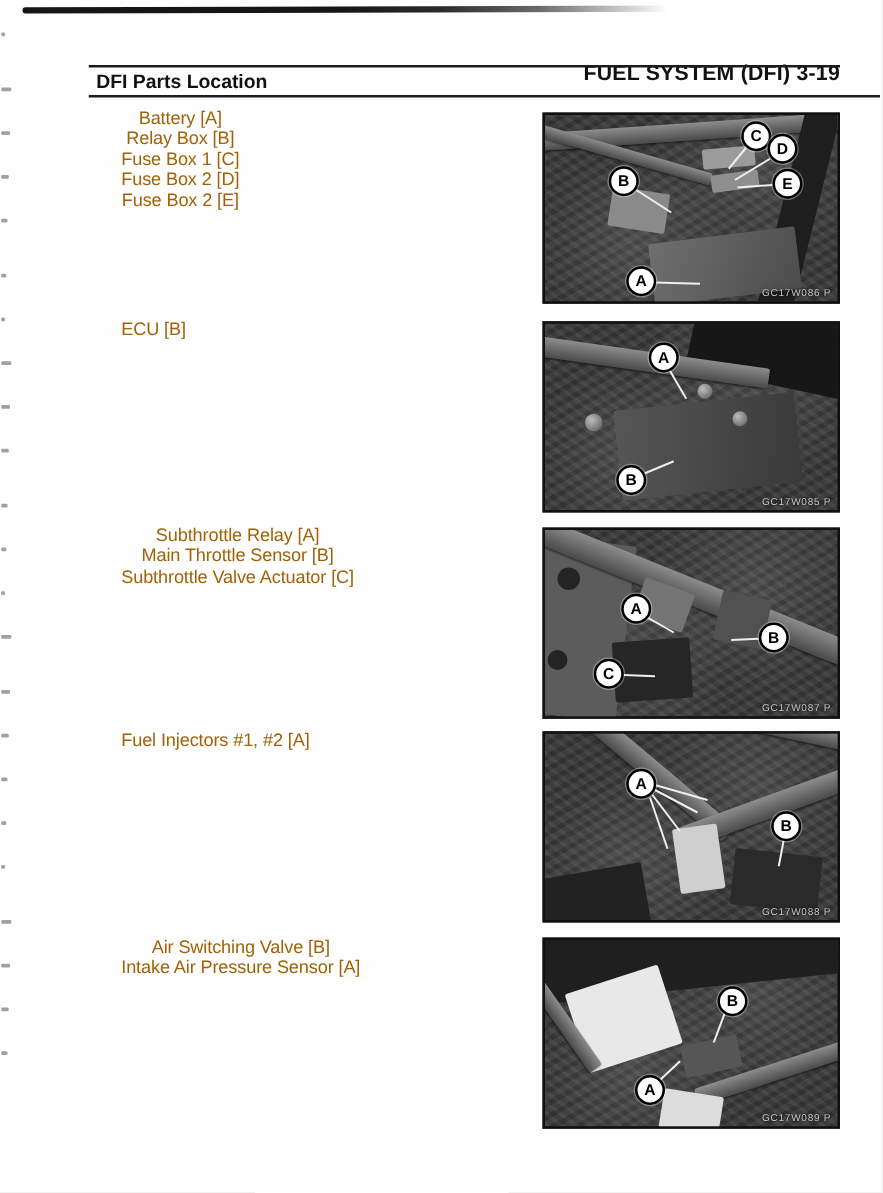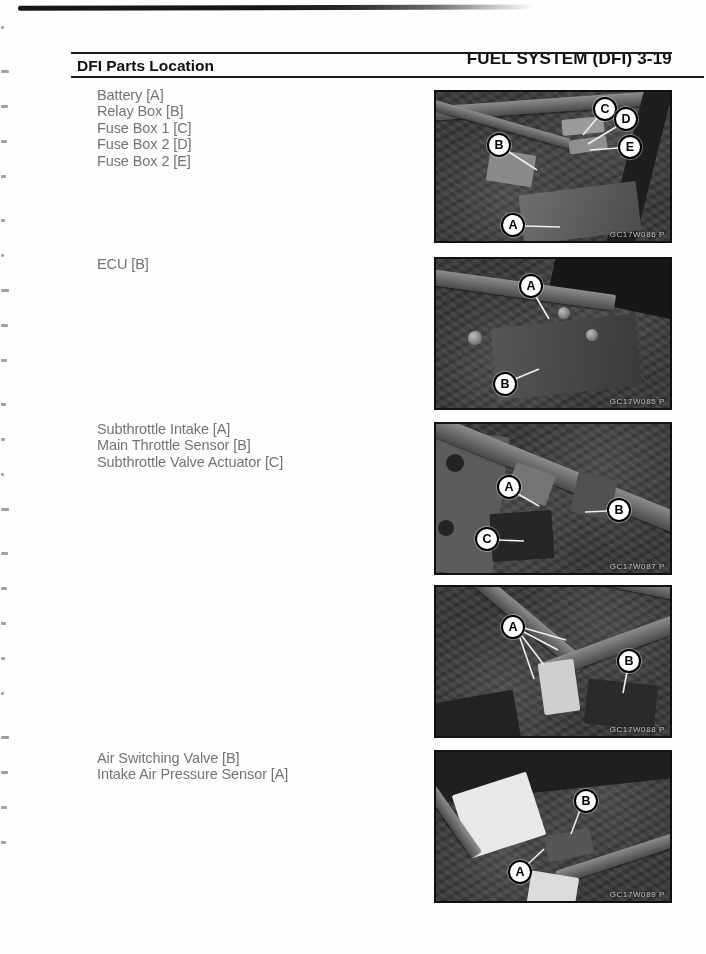--- a/index.html
+++ b/index.html
@@ -18,21 +18,21 @@
     position:absolute;left:1px;height:3px;background:#6d6d6d;opacity:.65;border-radius:1px;
   }
   
   .hdr-right{
     position:absolute;top:30px;right:34px;font-size:17px;font-weight:bold;letter-spacing:.2px;margin-top:19px;
   }
   .rule1{position:absolute;top:52px;left:71px;width:601px;height:2px;background:#1c1c1c;}
   .sec-title{position:absolute;top:57px;left:77px;font-size:15.5px;font-weight:bold;}
   .rule2{position:absolute;top:76px;left:71px;width:633px;height:2px;background:#1c1c1c;}
   
-  .labels{position:absolute;left:97px;font-size:14.5px;line-height:16.4px;letter-spacing:-0.1px;color:#737373;}
+  .labels{position:absolute;left:97px;font-size:14.5px;line-height:16.4px;letter-spacing:-0.1px;color:#a16207;text-align:center;}
   
   .photo{
     position:absolute;left:434px;width:238px;height:153px;margin:0;
     border:2px solid #101010;box-sizing:border-box;overflow:hidden;
     background:
       radial-gradient(circle at 30% 70%, rgba(255,255,255,.10), transparent 40%),
       radial-gradient(circle at 72% 28%, rgba(255,255,255,.09), transparent 45%),
       repeating-linear-gradient(37deg, rgba(255,255,255,.05) 0 3px, transparent 3px 7px),
       repeating-linear-gradient(-29deg, rgba(0,0,0,.20) 0 4px, transparent 4px 9px),
       #3d3d3d;
@@ -146,21 +146,21 @@
     <div class="callout" style="left:83px;top:15px">
         <span>A</span>
       </div>
     <div class="callout" style="left:57px;top:113px">
         <span>B</span>
       </div>
     <div class="photo-id">GC17W085 P</div>
   </figure>
 
   <div class="labels" style="top:421px">
-    <div>Subthrottle Intake [A]</div>
+    <div>Subthrottle Relay [A]</div>
     <div>Main Throttle Sensor [B]</div>
     <div>Subthrottle Valve Actuator [C]</div>
   </div>
   <figure class="photo" style="top:422px">
     <div class="shape" style="left:-15px;top:8px;width:80px;height:142px;background:#5c5c5c;transform:rotate(7deg)"></div>
     <div class="bolt" style="left:10px;top:30px;width:18px;height:18px;background:#242424"></div>
     <div class="bolt" style="left:2px;top:96px;width:16px;height:16px;background:#242424"></div>
     <div class="shape tube" style="left:-20px;top:46px;width:310px;height:21px;transform:rotate(22deg)"></div>
     <div class="shape" style="left:74px;top:44px;width:42px;height:32px;background:#747474;transform:rotate(20deg)"></div>
     <div class="shape" style="left:55px;top:88px;width:62px;height:48px;background:#262626;transform:rotate(-4deg)"></div>
@@ -176,20 +176,21 @@
     <div class="callout" style="left:171px;top:74px">
         <span>B</span>
       </div>
     <div class="callout" style="left:39px;top:103px">
         <span>C</span>
       </div>
     <div class="photo-id">GC17W087 P</div>
   </figure>
 
   <div class="labels" style="top:585px">
+    <div>Fuel Injectors #1, #2 [A]</div>
   </div>
   <figure class="photo" style="top:585px">
     <div class="shape tube" style="left:-30px;top:8px;width:200px;height:16px;transform:rotate(40deg)"></div>
     <div class="shape tube" style="left:28px;top:-18px;width:260px;height:14px;transform:rotate(12deg)"></div>
     <div class="shape tube" style="left:100px;top:42px;width:200px;height:18px;transform:rotate(-20deg)"></div>
     <div class="shape" style="left:105px;top:74px;width:36px;height:52px;background:#cfcfcf;transform:rotate(-8deg)"></div>
     <div class="shape" style="left:150px;top:95px;width:70px;height:45px;background:#2a2a2a;transform:rotate(6deg)"></div>
     <div class="shape" style="left:-8px;top:110px;width:90px;height:55px;background:#222;transform:rotate(-10deg)"></div>
     <svg class="leaders">
       <line x1="88" y1="41" x2="130" y2="53"></line>

